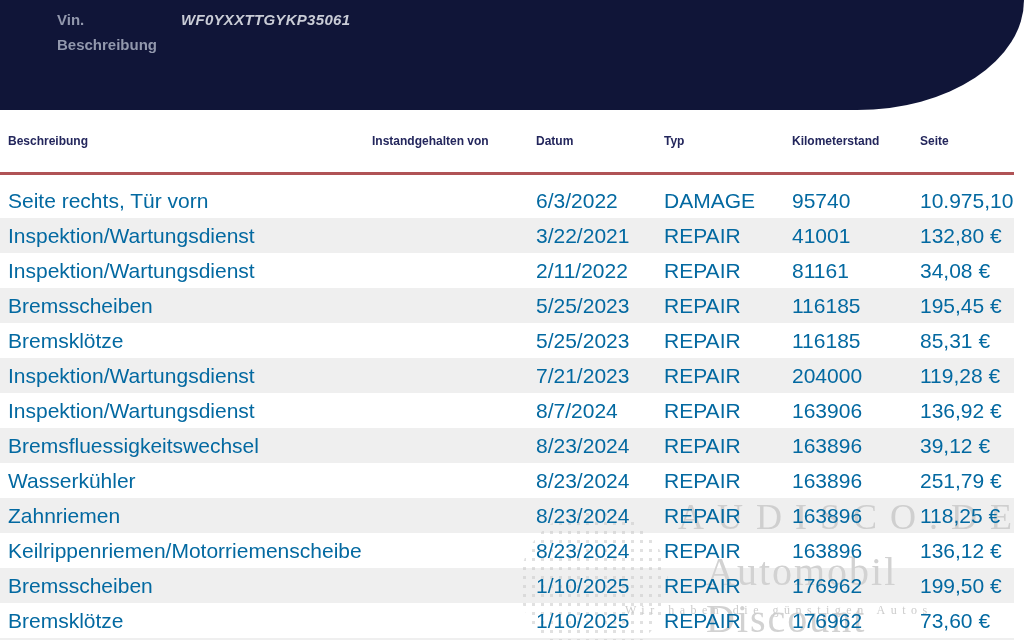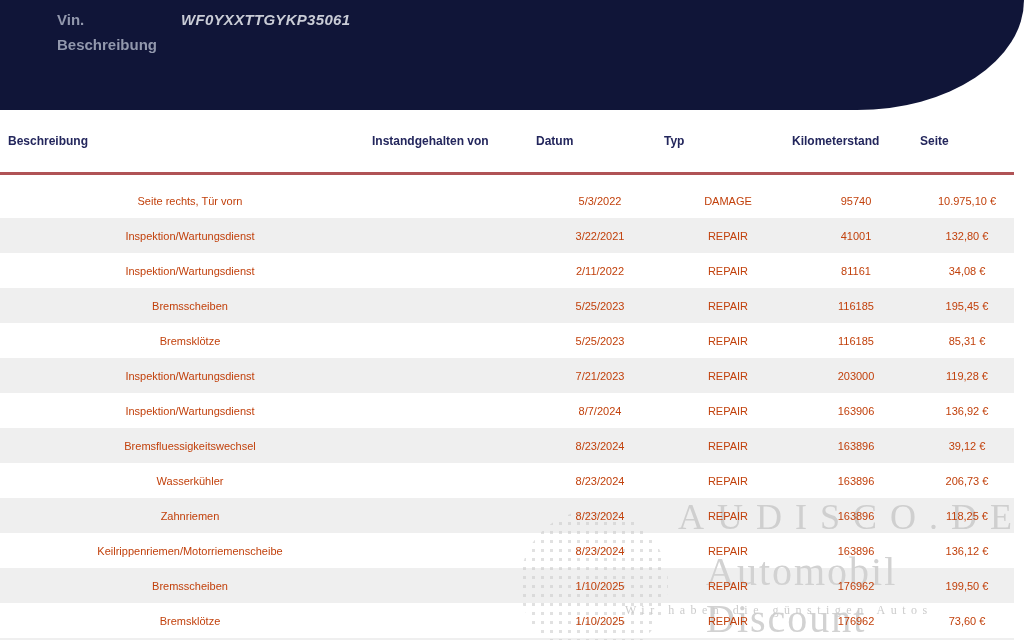--- a/index.html
+++ b/index.html
@@ -52,24 +52,23 @@
   .thead .cell, .trow .cell {
     position: relative;
     z-index: 2;
     white-space: nowrap;
     overflow: hidden;
   }
   .c0 { padding-left: 8px; }
   .tbody { margin-top: 8px; }
   .trow {
     height: 35px;
-    font-size: 11px;
-    color: #c2410c;
+    font-size: 21px;
+    color: #0369a1;
     background: #ffffff;
-    text-align: center;
   }
   .trow.alt { background: #efefef; }
   .partial-row {
     height: 6px;
     background: #efefef;
   }
 
   
   .watermark {
     position: absolute;
@@ -130,21 +129,21 @@
     <div class="cell c1">Instandgehalten von</div>
     <div class="cell c2">Datum</div>
     <div class="cell c3">Typ</div>
     <div class="cell c4">Kilometerstand</div>
     <div class="cell c5">Seite</div>
   </div>
   <div class="tbody">
       <div class="trow">
         <div class="cell c0">Seite rechts, Tür vorn</div>
         <div class="cell c1"></div>
-        <div class="cell c2">5/3/2022</div>
+        <div class="cell c2">6/3/2022</div>
         <div class="cell c3">DAMAGE</div>
         <div class="cell c4">95740</div>
         <div class="cell c5">10.975,10 €</div>
       </div>
       <div class="trow alt">
         <div class="cell c0">Inspektion/Wartungsdienst</div>
         <div class="cell c1"></div>
         <div class="cell c2">3/22/2021</div>
         <div class="cell c3">REPAIR</div>
         <div class="cell c4">41001</div>
@@ -172,21 +171,21 @@
         <div class="cell c2">5/25/2023</div>
         <div class="cell c3">REPAIR</div>
         <div class="cell c4">116185</div>
         <div class="cell c5">85,31 €</div>
       </div>
       <div class="trow alt">
         <div class="cell c0">Inspektion/Wartungsdienst</div>
         <div class="cell c1"></div>
         <div class="cell c2">7/21/2023</div>
         <div class="cell c3">REPAIR</div>
-        <div class="cell c4">203000</div>
+        <div class="cell c4">204000</div>
         <div class="cell c5">119,28 €</div>
       </div>
       <div class="trow">
         <div class="cell c0">Inspektion/Wartungsdienst</div>
         <div class="cell c1"></div>
         <div class="cell c2">8/7/2024</div>
         <div class="cell c3">REPAIR</div>
         <div class="cell c4">163906</div>
         <div class="cell c5">136,92 €</div>
       </div>
@@ -197,21 +196,21 @@
         <div class="cell c3">REPAIR</div>
         <div class="cell c4">163896</div>
         <div class="cell c5">39,12 €</div>
       </div>
       <div class="trow">
         <div class="cell c0">Wasserkühler</div>
         <div class="cell c1"></div>
         <div class="cell c2">8/23/2024</div>
         <div class="cell c3">REPAIR</div>
         <div class="cell c4">163896</div>
-        <div class="cell c5">206,73 €</div>
+        <div class="cell c5">251,79 €</div>
       </div>
       <div class="trow alt">
         <div class="cell c0">Zahnriemen</div>
         <div class="cell c1"></div>
         <div class="cell c2">8/23/2024</div>
         <div class="cell c3">REPAIR</div>
         <div class="cell c4">163896</div>
         <div class="cell c5">118,25 €</div>
       </div>
       <div class="trow">

